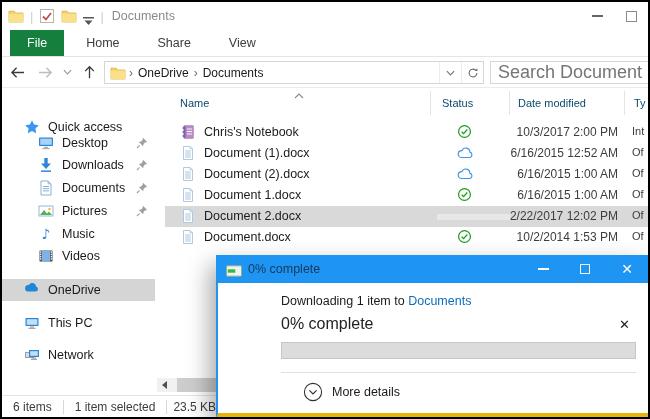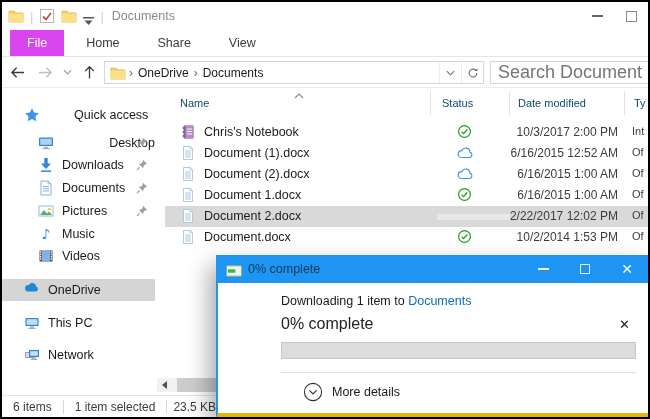--- a/index.html
+++ b/index.html
@@ -13,21 +13,21 @@
   .icon16{width:16px;height:16px;display:inline-block;flex:none;}
   .win-title{margin-left:8px;font-size:12.5px;color:#8a8a8a;}
   .win-controls{position:absolute;right:0;top:0;height:28px;display:flex;}
   .wc-btn{width:34px;height:28px;display:flex;align-items:center;justify-content:center;}
   .wc-min-bar{width:11px;height:1.5px;background:#666;}
   .wc-max-box{width:11px;height:11px;border:1px solid #8a8a8a;}
 
   
   .tabsrow{position:absolute;left:0;top:28px;right:0;height:27px;background:#fff;border-bottom:1px solid #e4e4e4;display:flex;align-items:stretch;}
   .tab{display:flex;align-items:center;padding:0 16px;font-size:12.5px;color:#3c3c3c;}
-  .tab.file{background:#d946ef;color:#fff;margin-left:8px;padding:0 17px;}
+  .tab.file{background:#15803d;color:#fff;margin-left:8px;padding:0 17px;}
   .tab+.tab{margin-left:6px;}
 
   
   .navrow{position:absolute;left:0;top:55px;right:0;height:31px;background:#fff;border-bottom:1px solid #ececec;display:flex;align-items:center;}
   .nav-btn{display:flex;align-items:center;justify-content:center;flex:none;}
   .addr{position:absolute;left:102px;top:4px;width:380px;height:23px;border:1px solid #d6d6d6;display:flex;align-items:center;padding-left:5px;background:#fff;}
   .crumb{font-size:12px;color:#1a1a1a;margin:0 2px;white-space:nowrap;}
   .crumb-sep{color:#6e6e6e;font-size:12px;margin:0 3px;}
   .addr-right{margin-left:auto;display:flex;align-items:center;height:100%;}
   .addr-right .seg{width:22px;height:100%;display:flex;align-items:center;justify-content:center;border-left:1px solid #ededed;}
@@ -186,29 +186,29 @@
               <path d="M13.8 1.6v3.6h-3.6z" fill="#666"></path>
             </svg>
         </span>
       </div>
     </div>
 
     <input class="search" placeholder="Search Documents" style="">
   </div>
 
   <div class="sidebar">
-    <div class="side-item lvl0" style="top:16px;gap:26px;">
+    <div class="side-item lvl0" style="top:28px;">
       <span class="icon16">
         <svg viewBox="0 0 16 16">
             <path d="M8 1.2l2.1 4.3 4.7.7-3.4 3.3.8 4.7L8 12l-4.2 2.2.8-4.7L1.2 6.2l4.7-.7z" fill="#3a96ee"></path>
           </svg>
       </span>
       <span class="lbl">Quick access</span>
     </div>
-    <div class="side-item lvl1" style="top:44px;justify-content:space-between;">
+    <div class="side-item lvl1" style="top:44px;">
       <span class="icon16">
         <svg viewBox="0 0 16 16">
             <rect x="1" y="2.5" width="14" height="8.5" rx=".8" fill="#2f86d6"></rect>
             <rect x="2.2" y="3.7" width="11.6" height="6.1" fill="#a8d4f5"></rect>
             <rect x="6" y="11.8" width="4" height="1.1" fill="#9aa0a6"></rect>
             <rect x="4.3" y="13.2" width="7.4" height="1" fill="#9aa0a6"></rect>
           </svg>
       </span>
       <span class="lbl">Desktop</span>
       <span class="pin">

